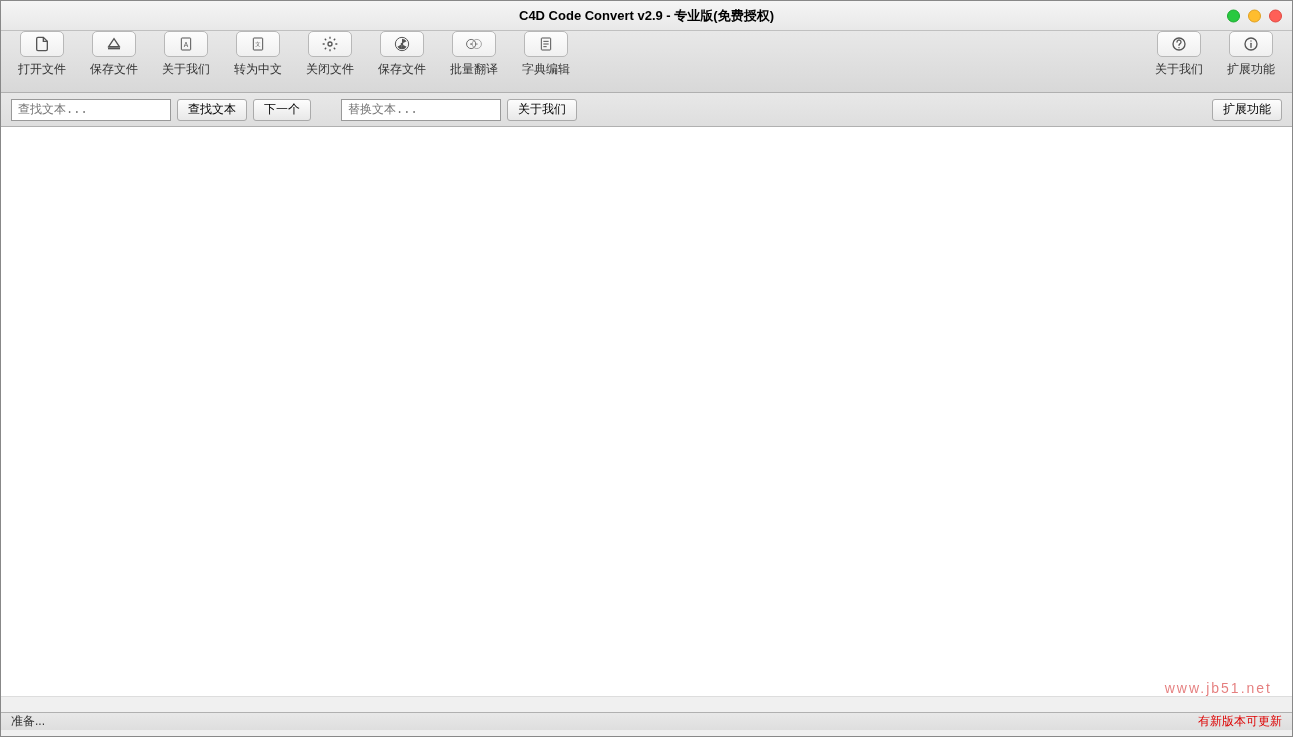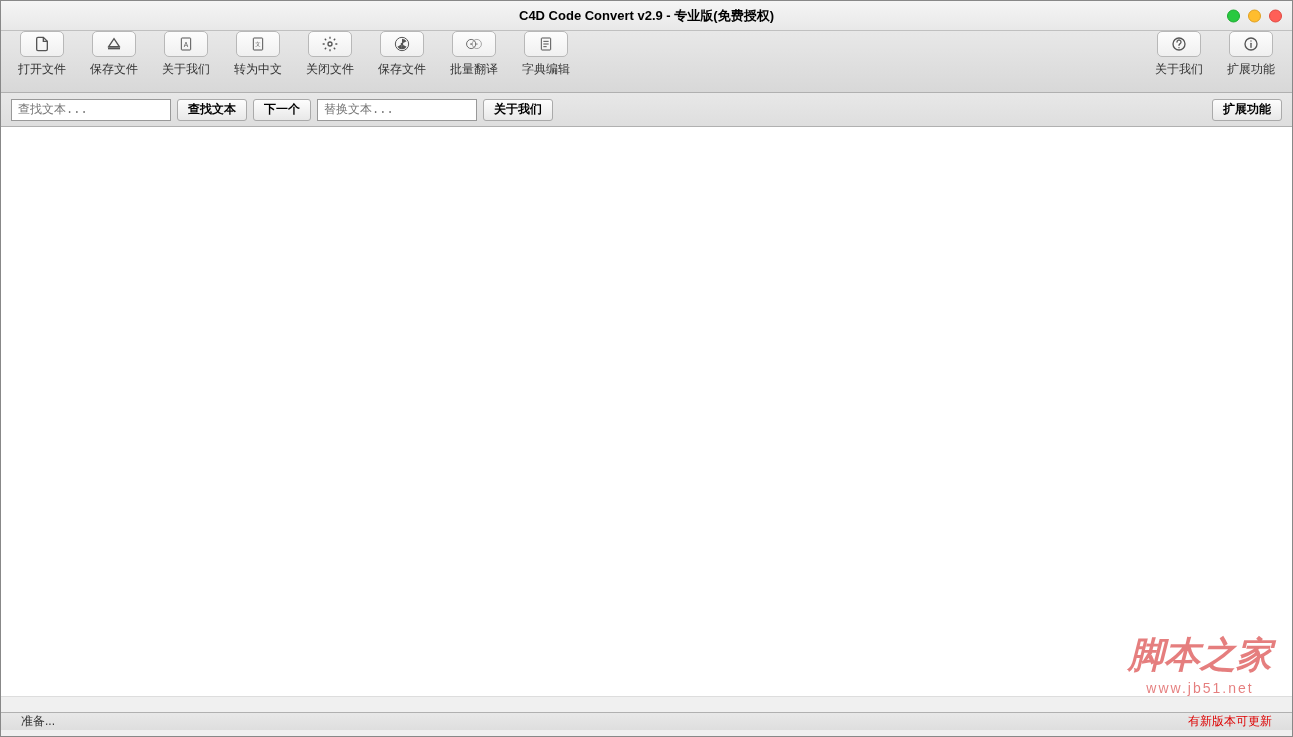--- a/index.html
+++ b/index.html
@@ -89,52 +89,51 @@
 }
 .search-input {
   height: 22px;
   border: 1px solid #999;
   background: #fff;
   padding: 0 6px;
   font-size: 12px;
   font-family: Liberation Mono, monospace;
 }
 .search-input.find { width: 160px; }
-.search-input.replace { width: 160px; }
+.search-input.replace { width: 160px; margin-left: 24px; }
 .small-btn {
   height: 22px;
   padding: 0 10px;
   background: linear-gradient(#fdfdfd, #e8e8e8);
   border: 1px solid #aaa;
   border-radius: 3px;
   font-size: 12px;
   font-family: inherit;
   cursor: pointer;
-  font-weight: bold;
 }
 .searchbar-spacer { flex: 1; }
 
 .content-area {
   background: #fff;
   height: 569px;
   overflow: auto;
   position: relative;
 }
 .hscroll {
   height: 16px;
   background: #f0f0f0;
   border-top: 1px solid #ddd;
 }
 .statusbar {
   height: 18px;
   background: linear-gradient(#e8e8e8, #dedede);
   border-top: 1px solid #b0b0b0;
   display: flex;
   align-items: flex-start;
-  padding: 0 20px;
+  padding: 0 10px;
   font-size: 12px;
 }
 .status-left { color: #333; }
 .status-spacer { flex: 1; }
 .status-right { color: #d00; }
 
 .watermark {
   position: absolute;
   right: 20px;
   bottom: 40px;
@@ -298,15 +297,14 @@
 
 <div class="hscroll"></div>
 
 <div class="statusbar">
   <span class="status-left">准备...</span>
   <div class="status-spacer"></div>
   <span class="status-right">有新版本可更新</span>
 </div>
 
 <div class="watermark">
-  <div class="watermark-main">脚本之家</div>
   <div class="watermark-sub">www.jb51.net</div>
 </div>
 
 </body></html>

